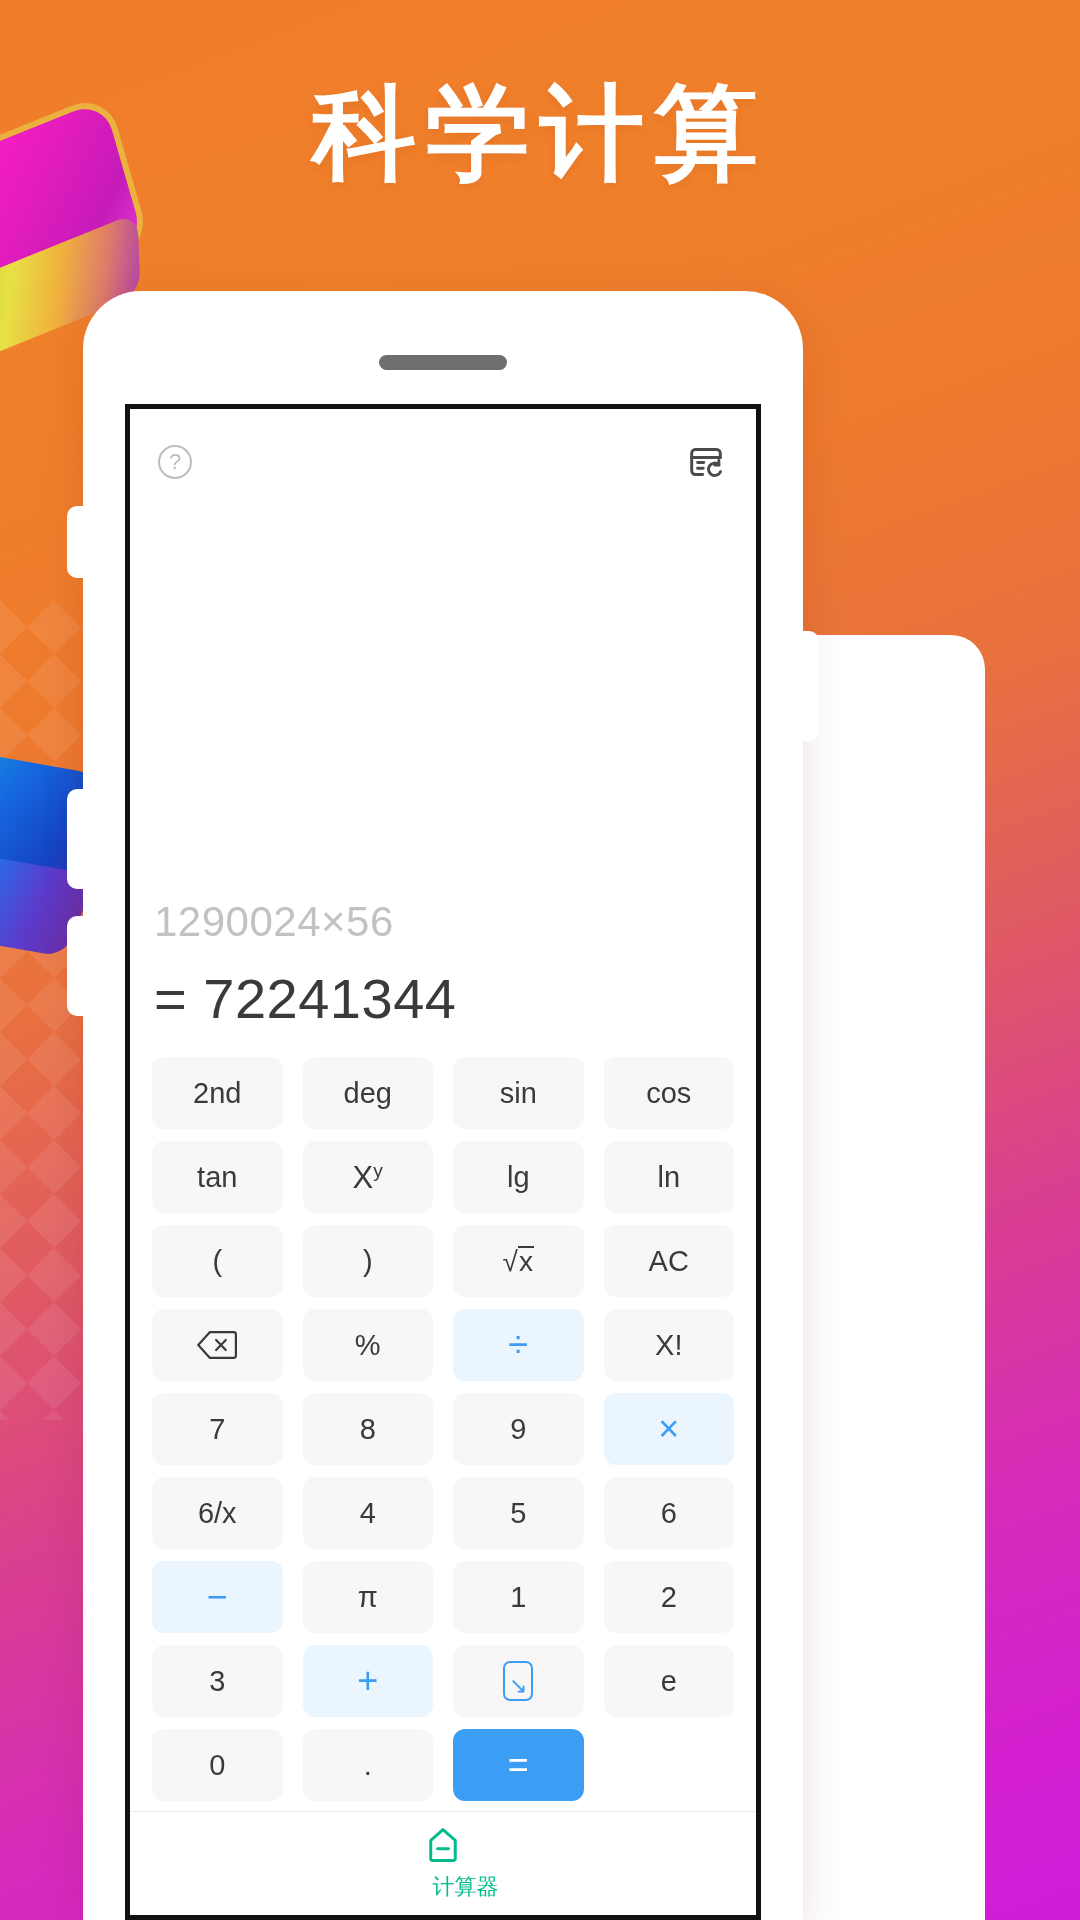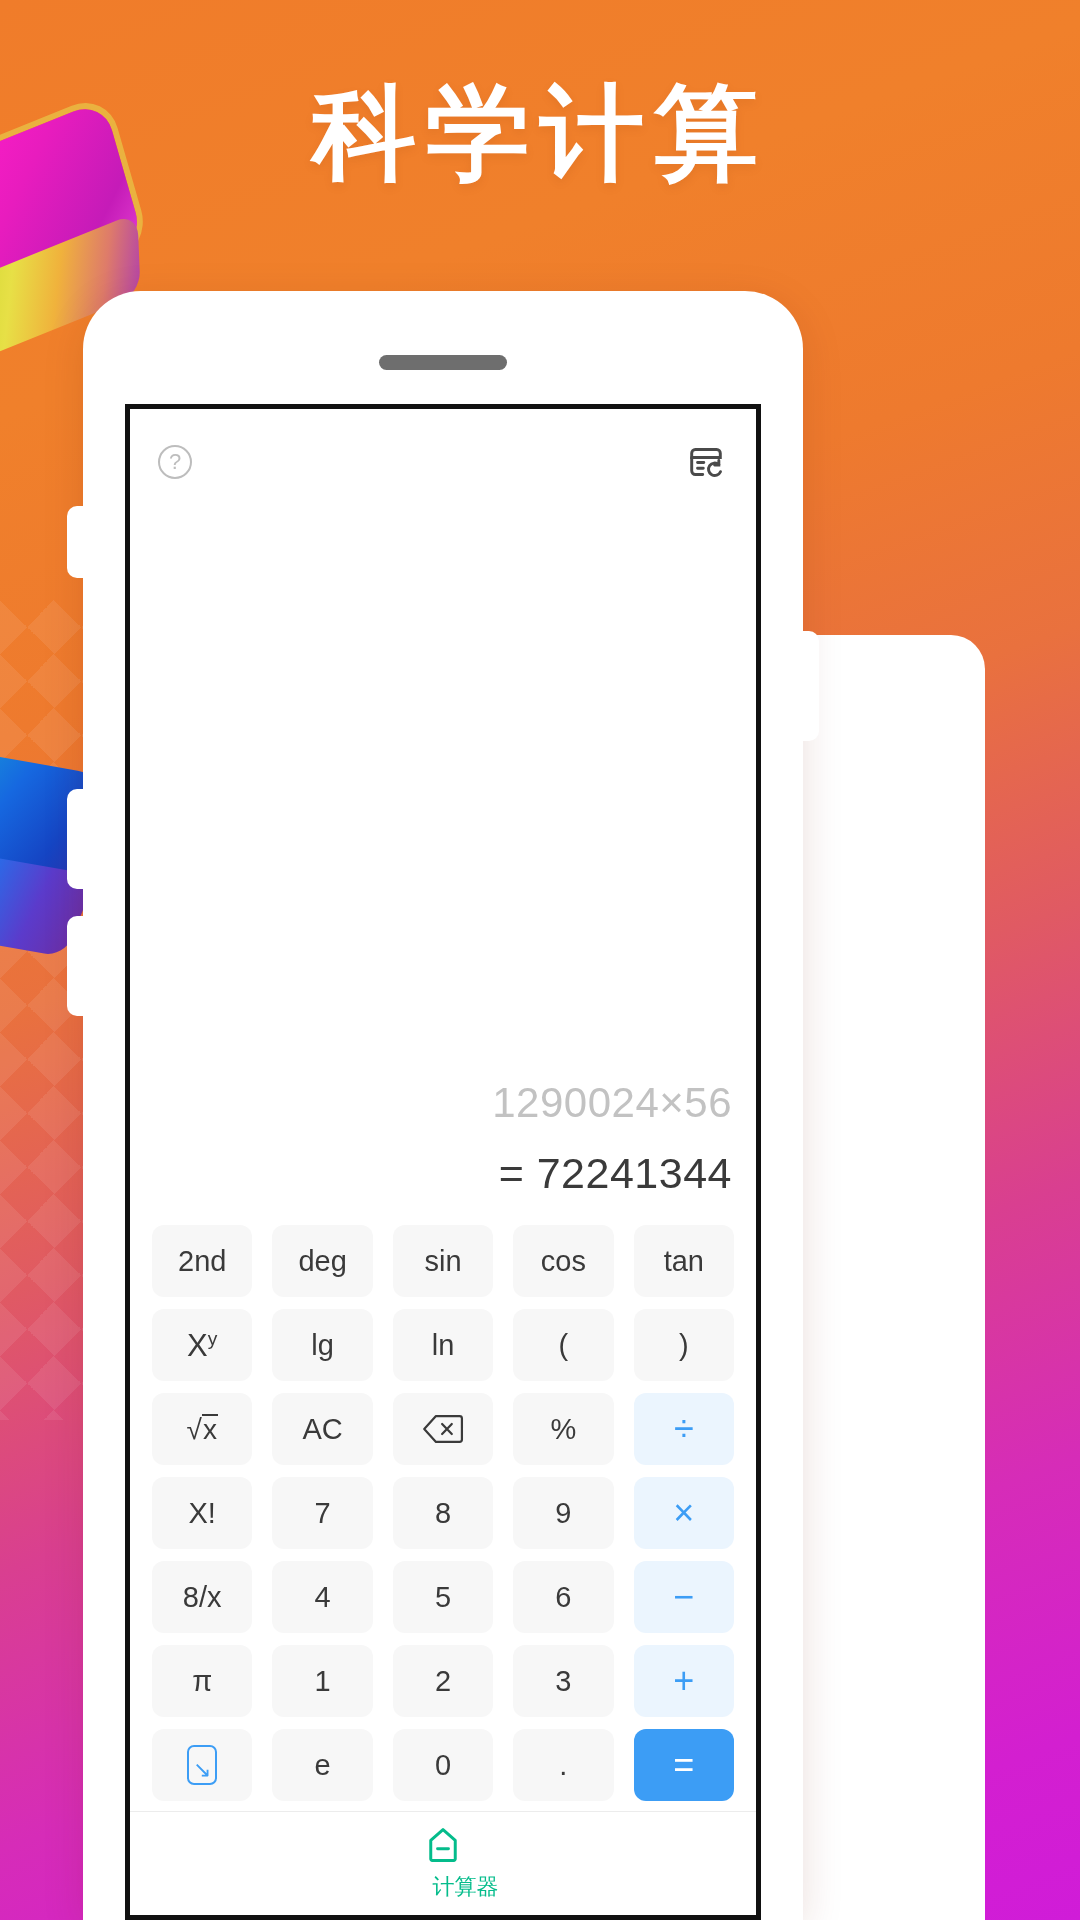--- a/index.html
+++ b/index.html
@@ -191,46 +191,45 @@
     box-sizing: border-box;
   }
   .hist-icon svg { display: block; }
 
   
   .display {
     flex: 1 1 auto;
     display: flex;
     flex-direction: column;
     justify-content: flex-end;
-    align-items: flex-end;
     padding: 0 24px 30px 24px;
     box-sizing: border-box;
   }
   .expr {
     color: #C2C2C2;
     font-size: 42px;
     letter-spacing: 0.5px;
     line-height: 1;
     margin-bottom: 28px;
   }
   .result {
     color: #3A3A3A;
-    font-size: 43px;
+    font-size: 56px;
     line-height: 1;
     letter-spacing: 0.5px;
     white-space: nowrap;
   }
 
   
   .keypad {
     flex: 0 0 auto;
     padding: 0 22px 10px 22px;
     box-sizing: border-box;
     display: grid;
-    grid-template-columns: repeat(5, 1fr);
+    grid-template-columns: repeat(4, 1fr);
     grid-auto-rows: 72px;
     gap: 12px 20px;
   }
   .key {
     background: #F7F7F7;
     border-radius: 12px;
     display: flex;
     align-items: center;
     justify-content: center;
     color: #3A3A3A;
@@ -362,21 +361,21 @@
               <path d="M14.4 7.6l6.6 6.8M21 7.6l-6.6 6.8"></path>
             </svg>
           </div>
           <div class="key small">%</div>
           <div class="key op">÷</div>
           <div class="key small">X!</div>
           <div class="key small">7</div>
           <div class="key small">8</div>
           <div class="key small">9</div>
           <div class="key op">×</div>
-          <div class="key small">8/x</div>
+          <div class="key small">6/x</div>
           <div class="key small">4</div>
           <div class="key small">5</div>
           <div class="key small">6</div>
           <div class="key op">−</div>
           <div class="key small">π</div>
           <div class="key small">1</div>
           <div class="key small">2</div>
           <div class="key small">3</div>
           <div class="key op">+</div>
           <div class="key">

